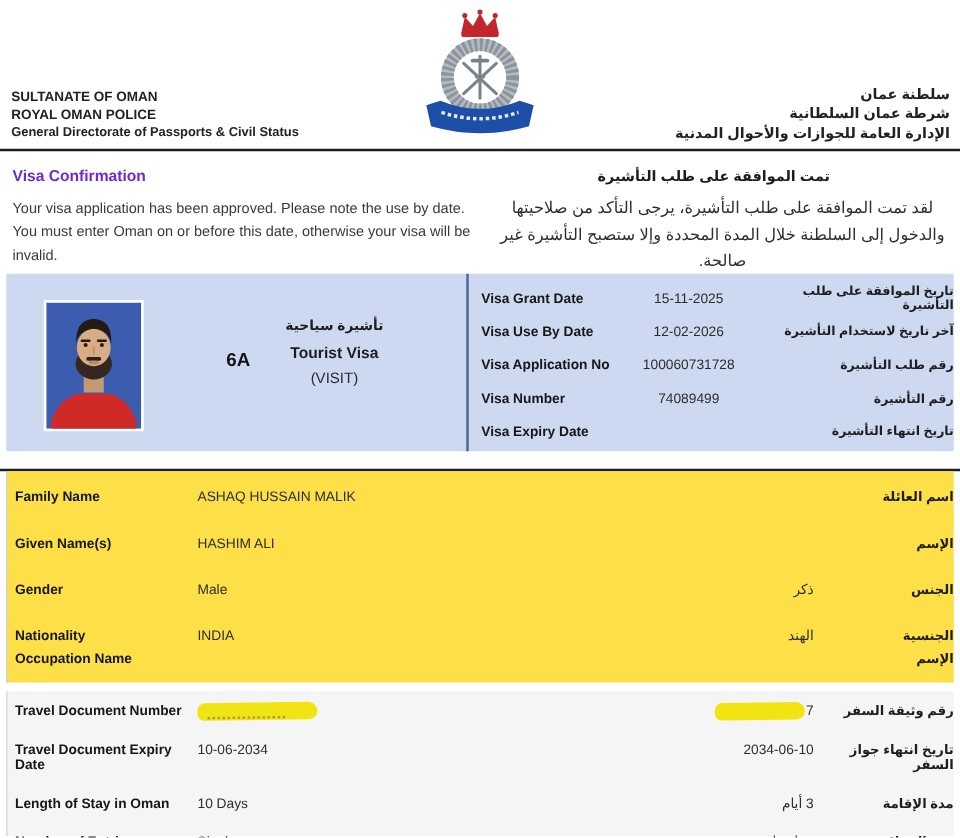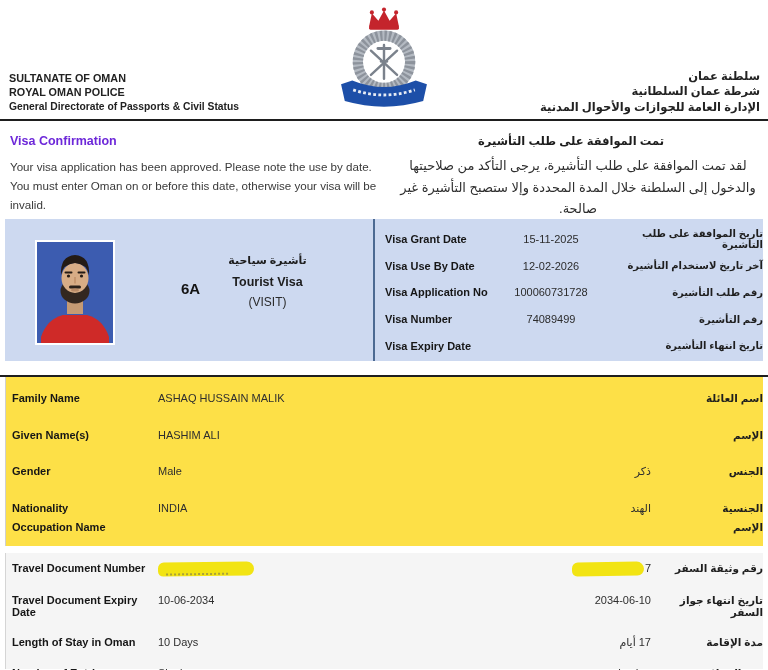--- a/index.html
+++ b/index.html
@@ -220,21 +220,21 @@
     </div>
     <div class="p-row tr-row">
       <span class="p-label">Travel Document Expiry Date</span>
       <span class="p-value">10-06-2034</span>
       <span class="p-ar-value ltr">2034-06-10</span>
       <span class="p-ar-label">تاريخ انتهاء جواز السفر</span>
     </div>
     <div class="p-row tr-row">
       <span class="p-label">Length of Stay in Oman</span>
       <span class="p-value">10 Days</span>
-      <span class="p-ar-value">17 أيام</span>
+      <span class="p-ar-value">3 أيام</span>
       <span class="p-ar-label">مدة الإقامة</span>
     </div>
     <div class="p-row tr-row">
       <span class="p-label">Number of Entries</span>
       <span class="p-value">Single</span>
       <span class="p-ar-value">رحلة واحدة</span>
       <span class="p-ar-label">عدد الرحلات</span>
     </div>
   </div>
 

